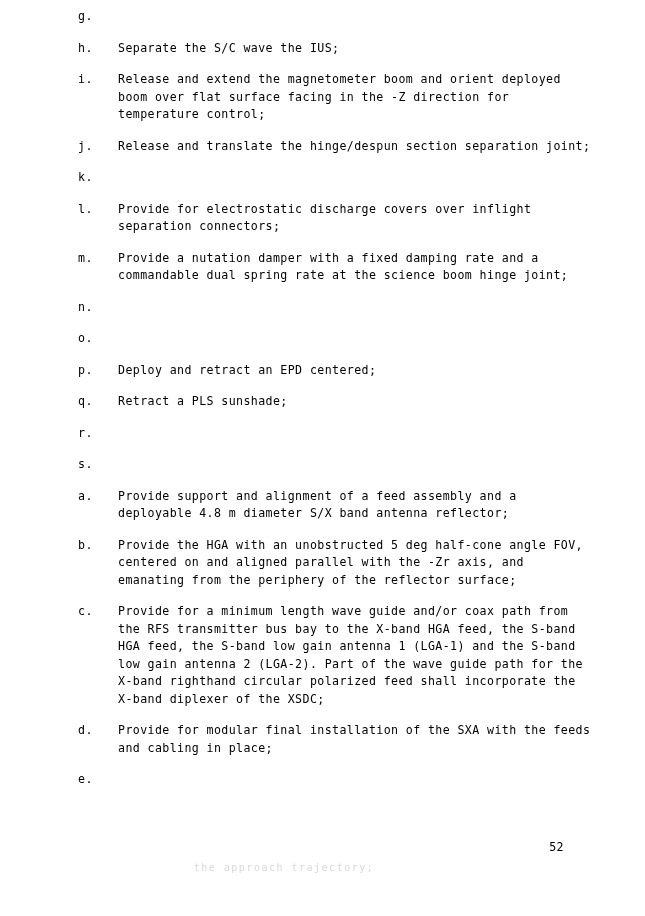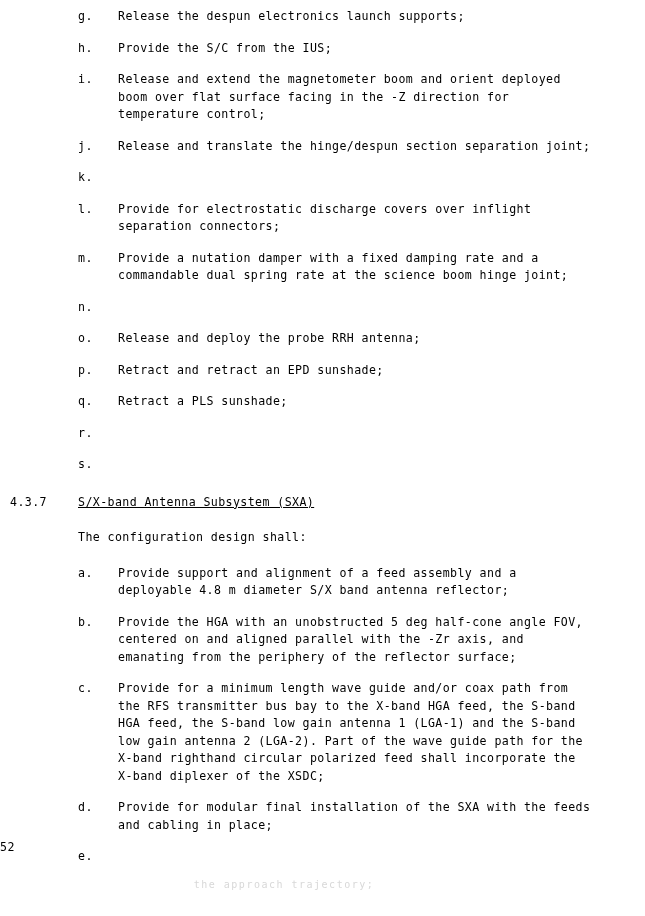--- a/index.html
+++ b/index.html
@@ -86,46 +86,44 @@
 
   .ghost {
     position: absolute;
     left: 0;
     top: 862px;
     width: 568px;
     text-align: center;
     font-size: 10px;
     letter-spacing: 1.5px;
     color: #d8d8d8;
-    margin-top: 17px;
   }
 
   .page-number {
     position: absolute;
     left: 0;
     top: 840px;
     width: 564px;
-    text-align: left;
+    text-align: right;
     font-size: 11.6px;
     letter-spacing: 0.4px;
   }
 </style>
 </head>
 <body>
 
 <div class="page">
   <div class="content">
 
     <div class="item">
       <div class="label">g.</div>
-      <div class="text">Release the despun electronics launch supports;</div>
     </div>
     <div class="item">
       <div class="label">h.</div>
-      <div class="text">Provide the S/C from the IUS;</div>
+      <div class="text">Separate the S/C wave the IUS;</div>
     </div>
     <div class="item">
       <div class="label">i.</div>
       <div class="text">Release and extend the magnetometer boom and orient deployed
 boom over flat surface facing in the -Z direction for
 temperature control;</div>
     </div>
     <div class="item">
       <div class="label">j.</div>
       <div class="text">Release and translate the hinge/despun section separation joint;</div>
@@ -141,43 +139,37 @@
     <div class="item">
       <div class="label">m.</div>
       <div class="text">Provide a nutation damper with a fixed damping rate and a
 commandable dual spring rate at the science boom hinge joint;</div>
     </div>
     <div class="item">
       <div class="label">n.</div>
     </div>
     <div class="item">
       <div class="label">o.</div>
-      <div class="text">Release and deploy the probe RRH antenna;</div>
     </div>
     <div class="item">
       <div class="label">p.</div>
-      <div class="text">Retract and retract an EPD sunshade;</div>
+      <div class="text">Deploy and retract an EPD centered;</div>
     </div>
     <div class="item">
       <div class="label">q.</div>
       <div class="text">Retract a PLS sunshade;</div>
     </div>
     <div class="item">
       <div class="label">r.</div>
     </div>
     <div class="item">
       <div class="label">s.</div>
     </div>
 
-    <div class="section-heading">
-      <div class="num">4.3.7</div>
-      <div class="title">S/X-band Antenna Subsystem (SXA)</div>
-    </div>
-
-    <div class="lead-para">The configuration design shall:</div>
+
 
     <div class="item">
       <div class="label">a.</div>
       <div class="text">Provide support and alignment of a feed assembly and a
 deployable 4.8 m diameter S/X band antenna reflector;</div>
     </div>
     <div class="item">
       <div class="label">b.</div>
       <div class="text">Provide the HGA with an unobstructed 5 deg half-cone angle FOV,
 centered on and aligned parallel with the -Zr axis, and

